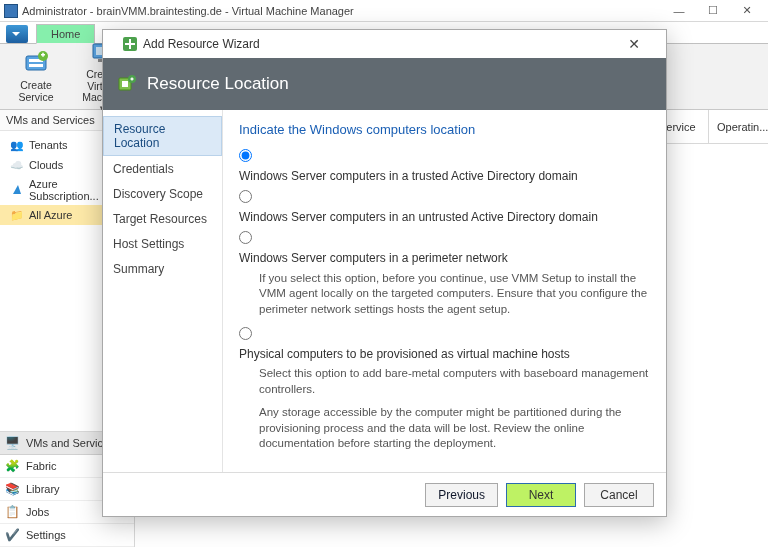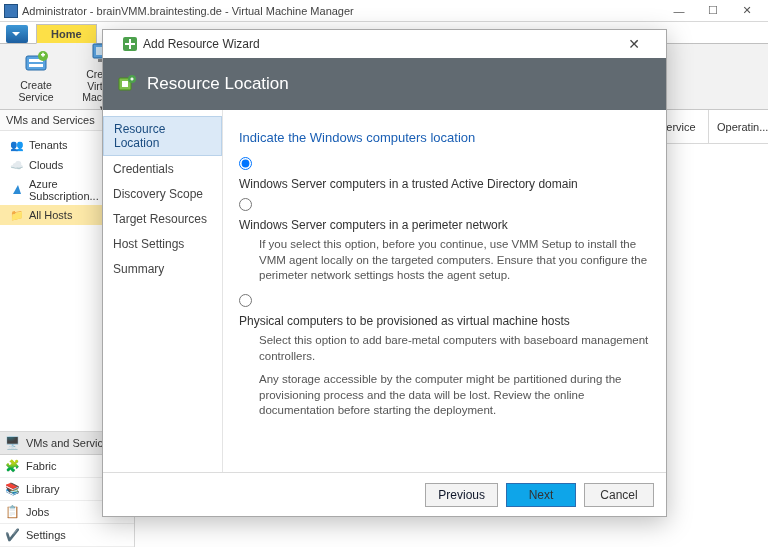--- a/index.html
+++ b/index.html
@@ -10,21 +10,21 @@
   .titlebar .title-icon { width: 14px; height: 14px; background: #3b77b8; margin-right: 4px; border: 1px solid #1f4f80; }
   .titlebar .title-text { flex: 1; }
   .titlebar .win-ctrls { display: flex; gap: 0; }
   .titlebar .win-ctrl { width: 34px; height: 20px; display: flex; align-items: center; justify-content: center; color: #555; font-size: 11px; }
 
   
   .ribbon-tabs { height: 22px; display: flex; align-items: flex-end; font-size: 11px; padding-left: 6px; background: #fff; border-bottom: 1px solid #c0c0c0; }
   .orb { width: 22px; height: 18px; background: linear-gradient(#3d97d6,#1d5fa0); margin-right: 8px; border-radius: 2px; position: relative; }
   .orb::after { content:""; position:absolute; left:6px; top:7px; border:4px solid transparent; border-top-color:#fff; }
   .rtab { padding: 3px 14px 3px 14px; color: #444; border: 1px solid transparent; border-bottom: none; }
-  .rtab.active { background: #fde047; border-color: #c0c0c0; border-bottom: 1px solid #f2f2f2; margin-bottom: -1px; font-weight: bold; }
+  .rtab.active { background: #86efac; border-color: #c0c0c0; border-bottom: 1px solid #f2f2f2; margin-bottom: -1px; }
 
   
   .ribbon { height: 66px; background: #f2f2f2; border-bottom: 1px solid #c8c8c8; display: flex; padding: 2px 6px; gap: 6px; }
   .ribbon-group { display: flex; flex-direction: column; align-items: center; padding: 2px 4px; justify-content: center; }
   .ribbon-btn { display: flex; flex-direction: column; align-items: center; font-size: 10.5px; color: #333; width: 52px; text-align: center; line-height: 1.1; }
   .ribbon-btn .ribbon-icon { width: 28px; height: 28px; margin-bottom: 2px; display:flex; align-items:center; justify-content:center; }
   .ribbon-btn .drop { color:#555; font-size:9px; }
 
   
   .main { display: flex; height: calc(547px - 22px - 22px - 66px); }
@@ -53,29 +53,29 @@
   .dlg-title .dlg-icon::before{left:6px;top:2px;width:2px;height:10px;}
   .dlg-title .dlg-icon::after{left:2px;top:6px;width:10px;height:2px;}
   .dlg-title .spacer { flex:1; }
   .dlg-close { width:24px;height:20px; display:flex;align-items:center;justify-content:center; font-size:14px; color:#444;}
   .dlg-banner { height:52px; background:#616a71; color:#fff; display:flex; align-items:center; padding:0 14px; gap:10px; font-size:17px; font-weight:400; }
   .dlg-banner .banner-icon { width:20px;height:20px; }
   .dlg-body { flex:1; display:flex; }
   .dlg-nav { width:120px; background:#fff; border-right:1px solid #e4e4e4; padding:6px 0; font-size:12px; color:#444;}
   .dlg-nav .step { padding:5px 10px; margin:1px 0;}
   .dlg-nav .step.active { background:#dbe9f7; color:#1a4c80; border:1px solid #b9d2ea; margin:0;}
-  .dlg-content { flex:1; padding:18px 16px; font-size:12px; color:#333;}
+  .dlg-content { flex:1; padding:10px 16px; font-size:12px; color:#333;}
   .dlg-content h3 { margin:2px 0 10px 0; font-size:13px; font-weight:400; color:#1a5fb4;}
   .radio-row { display:flex; align-items:flex-start; gap:6px; margin:4px 0 4px 0;flex-direction:column;}
   .radio-row input { margin:2px 0 0 0;}
   .radio-row label { line-height:1.35;}
   .opt-desc { margin: 0 0 8px 20px; color:#555; font-size:11.5px; line-height:1.35;}
   .dlg-buttons { height:44px; border-top:1px solid #dcdcdc; display:flex; justify-content:flex-end; align-items:center; gap:8px; padding:0 12px;}
   .dlg-btn { min-width:70px; height:24px; font-size:12px; border:1px solid #a8a8a8; background:#f3f3f3; color:#333; padding:0 12px;}
-  .dlg-btn.primary { border-color:#2b6cb0; background:#0ea5e9; }
+  .dlg-btn.primary { border-color:#2b6cb0; background:#bef264; }
   .dlg-btn[disabled] { color:#0f172a; }
 
   
   svg { display:block; }
 </style>
 </head>
 <body>
 
 <div class="titlebar">
   <div class="title-icon"></div>
@@ -140,21 +140,21 @@
       <div class="tree-item">
         <span class="tree-icon">
             <svg width="14" height="14" viewBox="0 0 14 14">
               <polygon points="3,11 8,2 11,11" fill="#2d8cd6"></polygon>
             </svg>
           </span>
         <span>Azure Subscription...</span>
       </div>
       <div class="tree-item selected">
         <span class="tree-icon">📁</span>
-        <span>All Hosts</span>
+        <span>All Azure</span>
       </div>
     </div>
     <div class="nav-sections">
       <div class="nav-head">
         <span class="nav-icon">🖥️</span>
         <span>VMs and Services</span>
       </div>
       <div class="nav-row">
         <span class="nav-icon">🧩</span>
         <span>Fabric</span>
@@ -211,20 +211,24 @@
       <div class="step">Summary</div>
     </div>
     <div class="dlg-content">
       <h3>Indicate the Windows computers location</h3>
 
       <div class="radio-row">
         <input type="radio" name="loc" checked="" style="">
         <label>Windows Server computers in a trusted Active Directory domain</label>
       </div>
 
+      <div class="radio-row">
+        <input type="radio" name="loc" style="">
+        <label>Windows Server computers in an untrusted Active Directory domain</label>
+      </div>
 
       <div class="radio-row">
         <input type="radio" name="loc" style="">
         <label>Windows Server computers in a perimeter network</label>
       </div>
       <div class="opt-desc">If you select this option, before you continue, use VMM Setup to install the VMM agent locally on the targeted computers. Ensure that you configure the perimeter network settings hosts the agent setup.</div>
 
       <div class="radio-row">
         <input type="radio" name="loc" style="">
         <label>Physical computers to be provisioned as virtual machine hosts</label>

